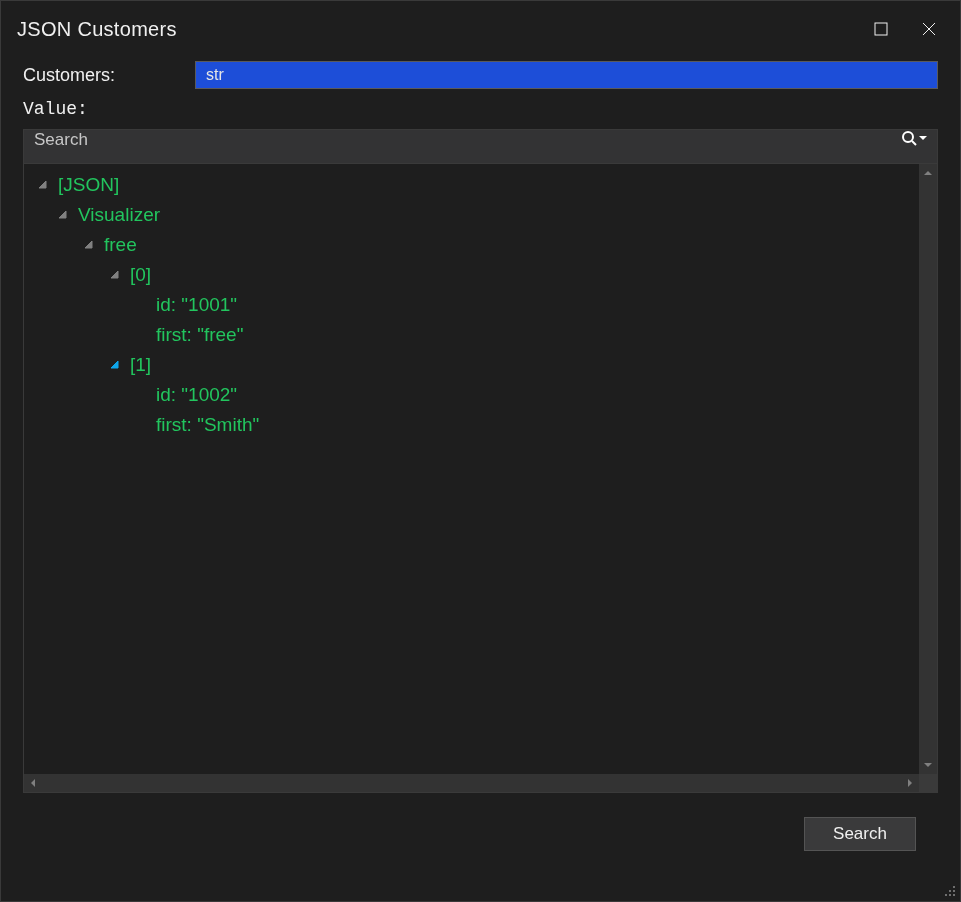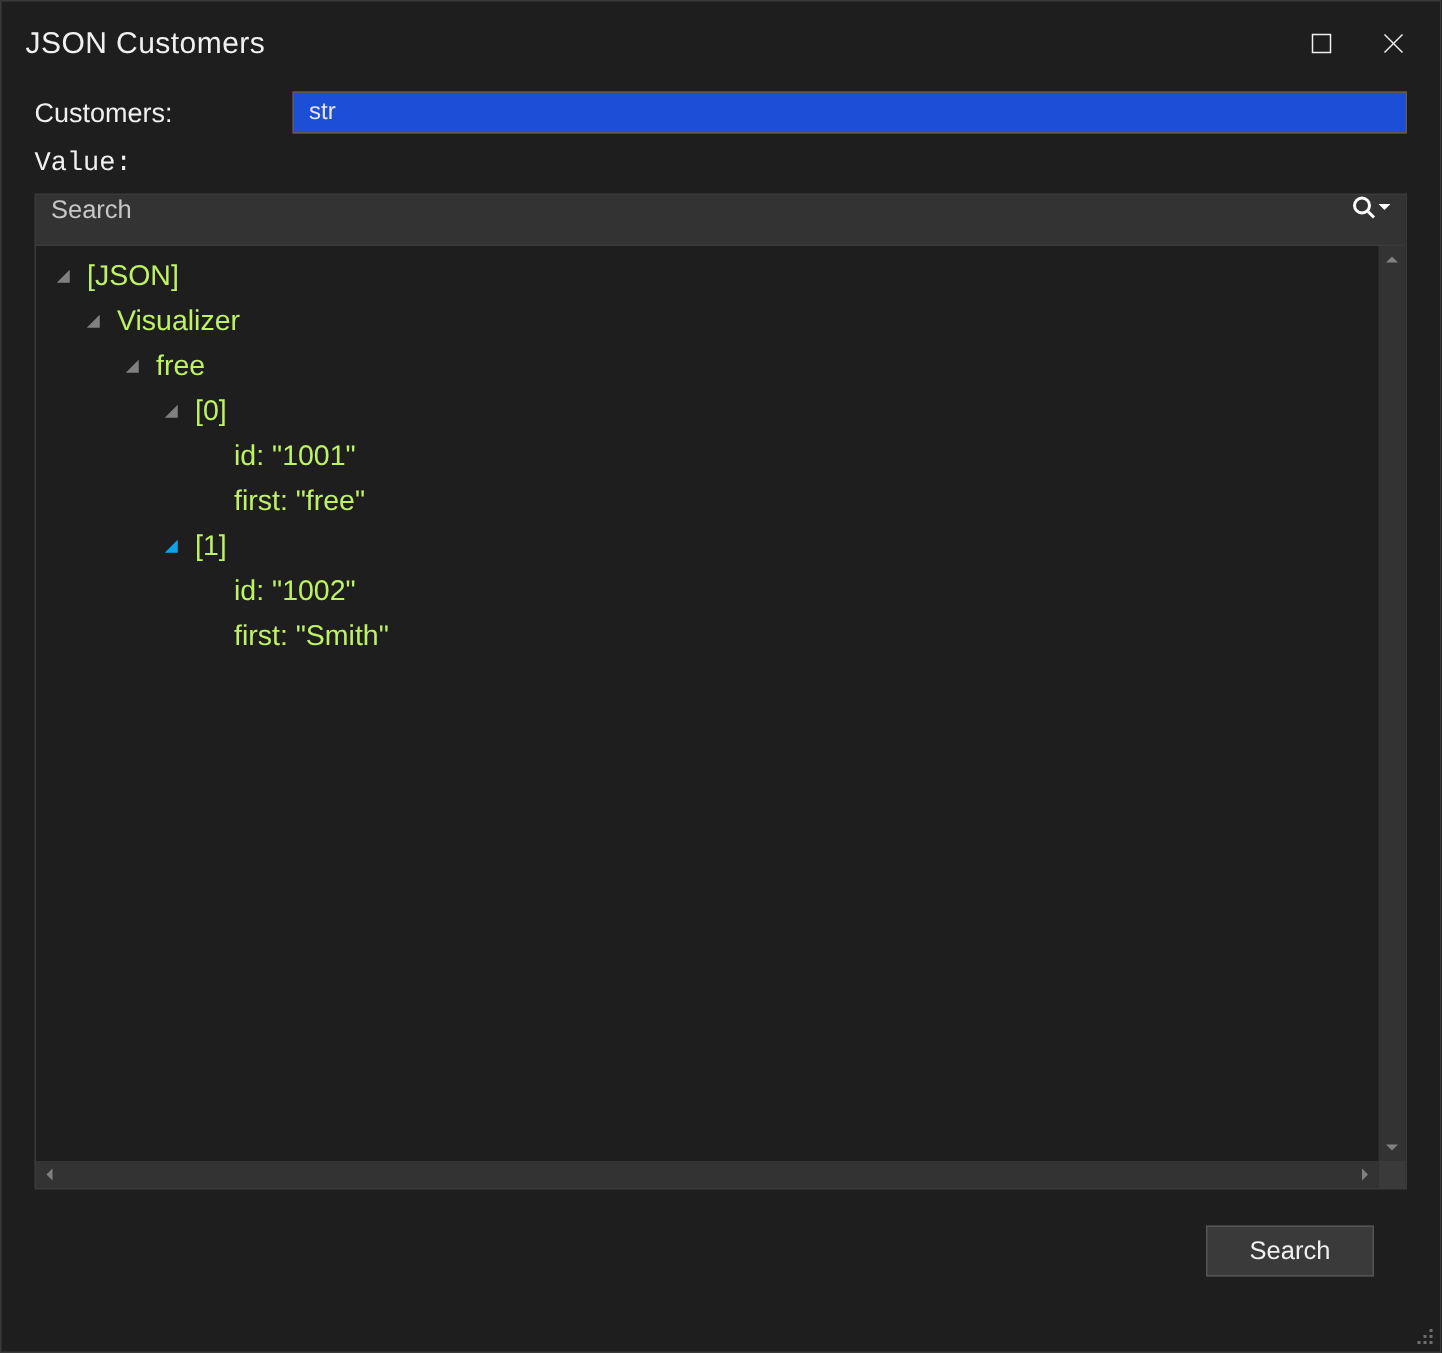--- a/index.html
+++ b/index.html
@@ -24,21 +24,21 @@
     .panel-wrapper { border: 1px solid #3a3a3a; display: flex; flex-direction: column; height: 664px; }
 
     .searchbar { display: flex; align-items: flex-start; background: #333334; border-bottom: 1px solid #3a3a3a; height: 34px; padding: 0 6px 0 10px; }
     .search-input { flex: 1; background: transparent; border: none; color: #e0e0e0; font-size: 17px; font-family: inherit; outline: none; }
     .search-input::placeholder { color: #c7c7c7; }
     .search-icon-wrap { display:flex; align-items:center; gap:2px; padding:0 4px;}
     .search-icon-wrap svg.mag { width:16px; height:16px; stroke:#fff; fill:none; stroke-width:2;}
     .search-icon-wrap svg.car { width:8px; height:8px; fill:#fff; }
 
     .tree-area { display: flex; flex: 1; position: relative; }
-    .tree { flex: 1; padding: 6px 4px 0 4px; font-size: 19px; color: #bef264; overflow: hidden; line-height: 1.5; }
+    .tree { flex: 1; padding: 6px 4px 0 4px; font-size: 19px; color: #22c55e; overflow: hidden; line-height: 1.5; }
     .tree-row { display: flex; align-items: center; height: 30px; white-space: nowrap; }
     .expander { width: 14px; height: 14px; margin-right: 8px; display:flex; align-items:center; justify-content:center; flex-shrink:0;}
     .expander svg { width:10px; height:10px; }
     .tri-open-gray { stroke:#808080; fill:#808080; }
     .tri-open-accent { stroke:#0ea5e9; fill:#0ea5e9; }
     .indent { display:inline-block; flex-shrink:0;}
     .i1{width:28px;} .i2{width:54px;} .i3{width:80px;} .i4{width:128px;}
 
     .vscroll { width: 18px; background: #333333; display:flex; flex-direction:column; }
     .scroll-arrow { height:18px; display:flex; align-items:center; justify-content:center;}

